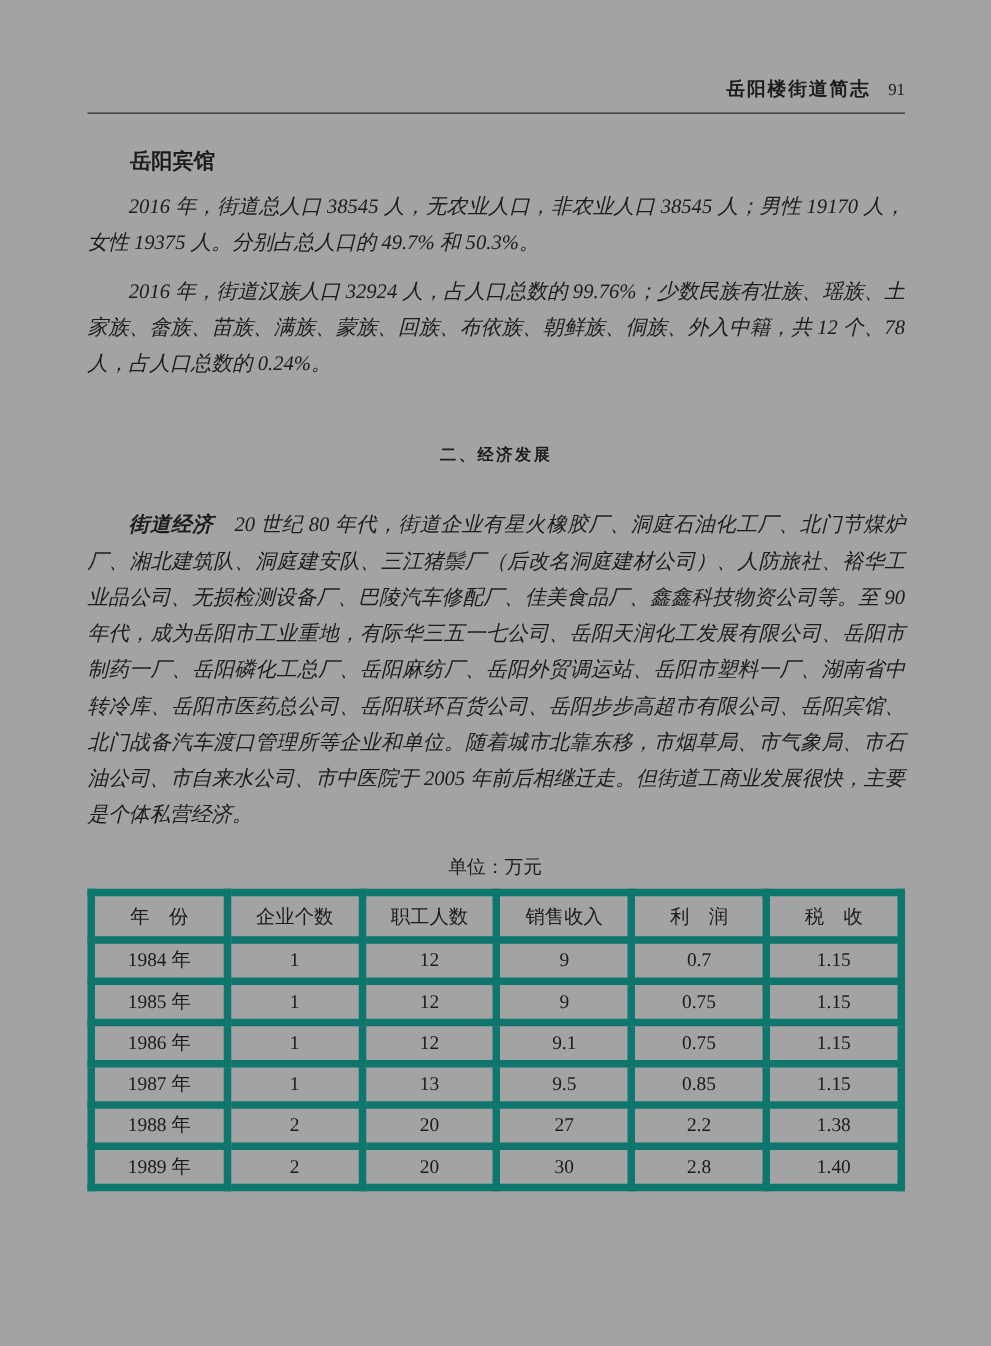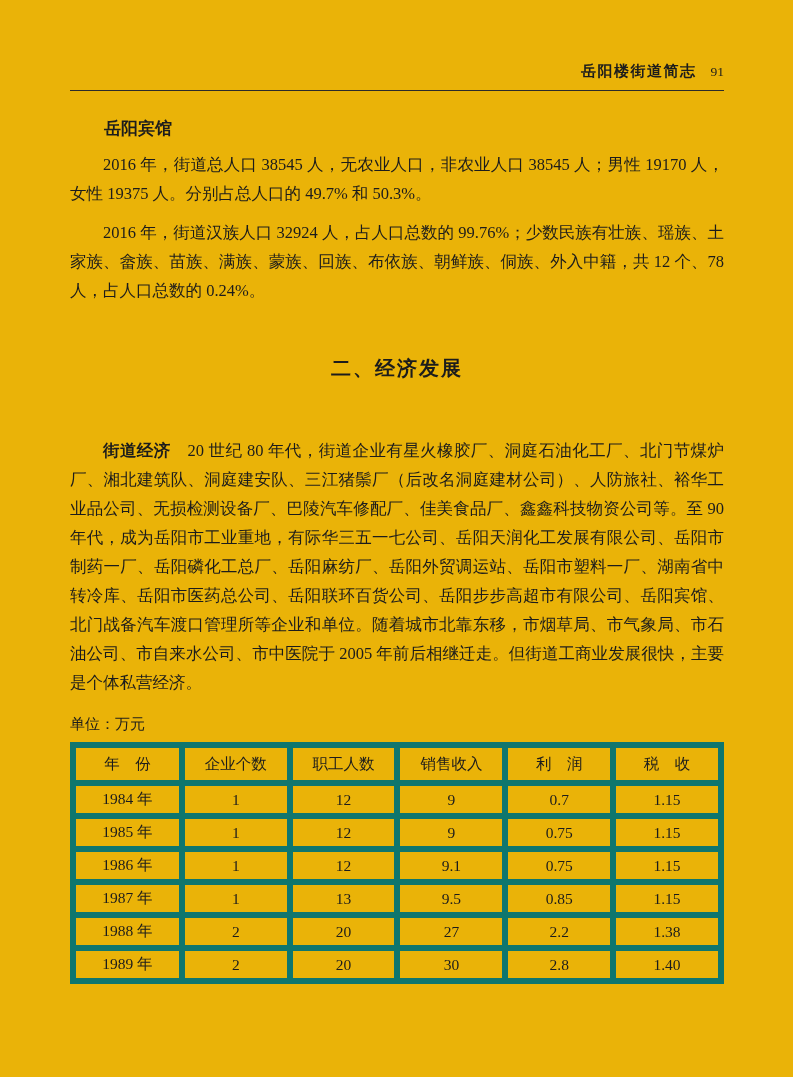--- a/index.html
+++ b/index.html
@@ -7,21 +7,21 @@
   body {
     width: 793px; height: 1077px;
     font-family: "Liberation Serif", "DejaVu Serif", serif;
     color: #1c1c1c;
     overflow: hidden;
   }
   .page {
     position: relative;
     width: 793px; height: 1077px;
     padding: 62px 69px 0 70px;
-    background: #eab308;
+    background: #a3a3a3;
   }
   .running-header {
     display: flex;
     justify-content: flex-end;
     align-items: baseline;
     gap: 14px;
     padding-bottom: 9px;
     border-bottom: 1.5px solid #2b2b2b;
   }
   .header-title {
@@ -38,40 +38,41 @@
     font-size: 17px;
     font-weight: bold;
   }
   .para {
     margin-top: 10px;
     font-size: 16.5px;
     line-height: 29px;
     text-align: justify;
     text-justify: inter-ideograph;
     text-indent: 2em;
+    font-style: italic;
   }
   .para strong { font-weight: bold; }
   .chapter {
-    margin: 50px 0 54px 0;
+    margin: 50px 0 32px 0;
     text-align: center;
-    font-size: 20px;
+    font-size: 13px;
     font-weight: bold;
     letter-spacing: 2px;
   }
   .table-title {
     margin: 54px 0 0 0;
     text-align: center;
     font-family: "Liberation Sans", "DejaVu Sans", sans-serif;
     font-size: 17px;
     font-weight: bold;
     letter-spacing: 0.5px;
   }
   .unit-label {
     margin: 18px 2px 8px 0;
-    text-align: left;
+    text-align: center;
     font-size: 15px;
   }
   table.data-table {
     width: 100%;
     border-collapse: collapse;
     table-layout: fixed;
     font-size: 15.5px;
   }
   table.data-table th,
   table.data-table td {

